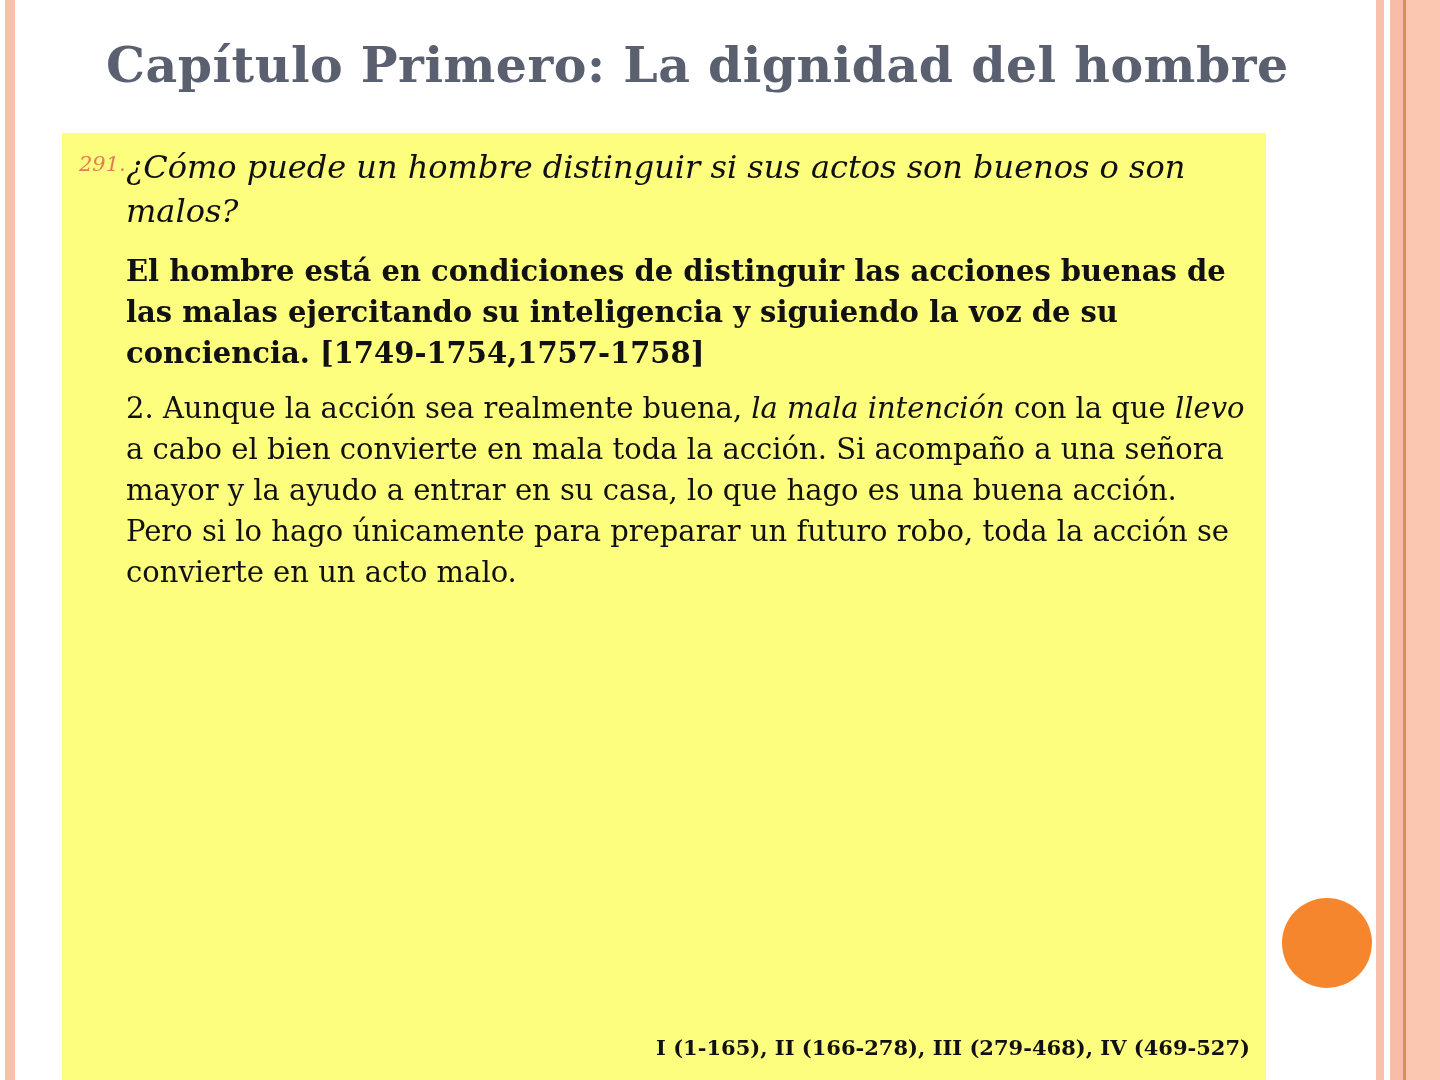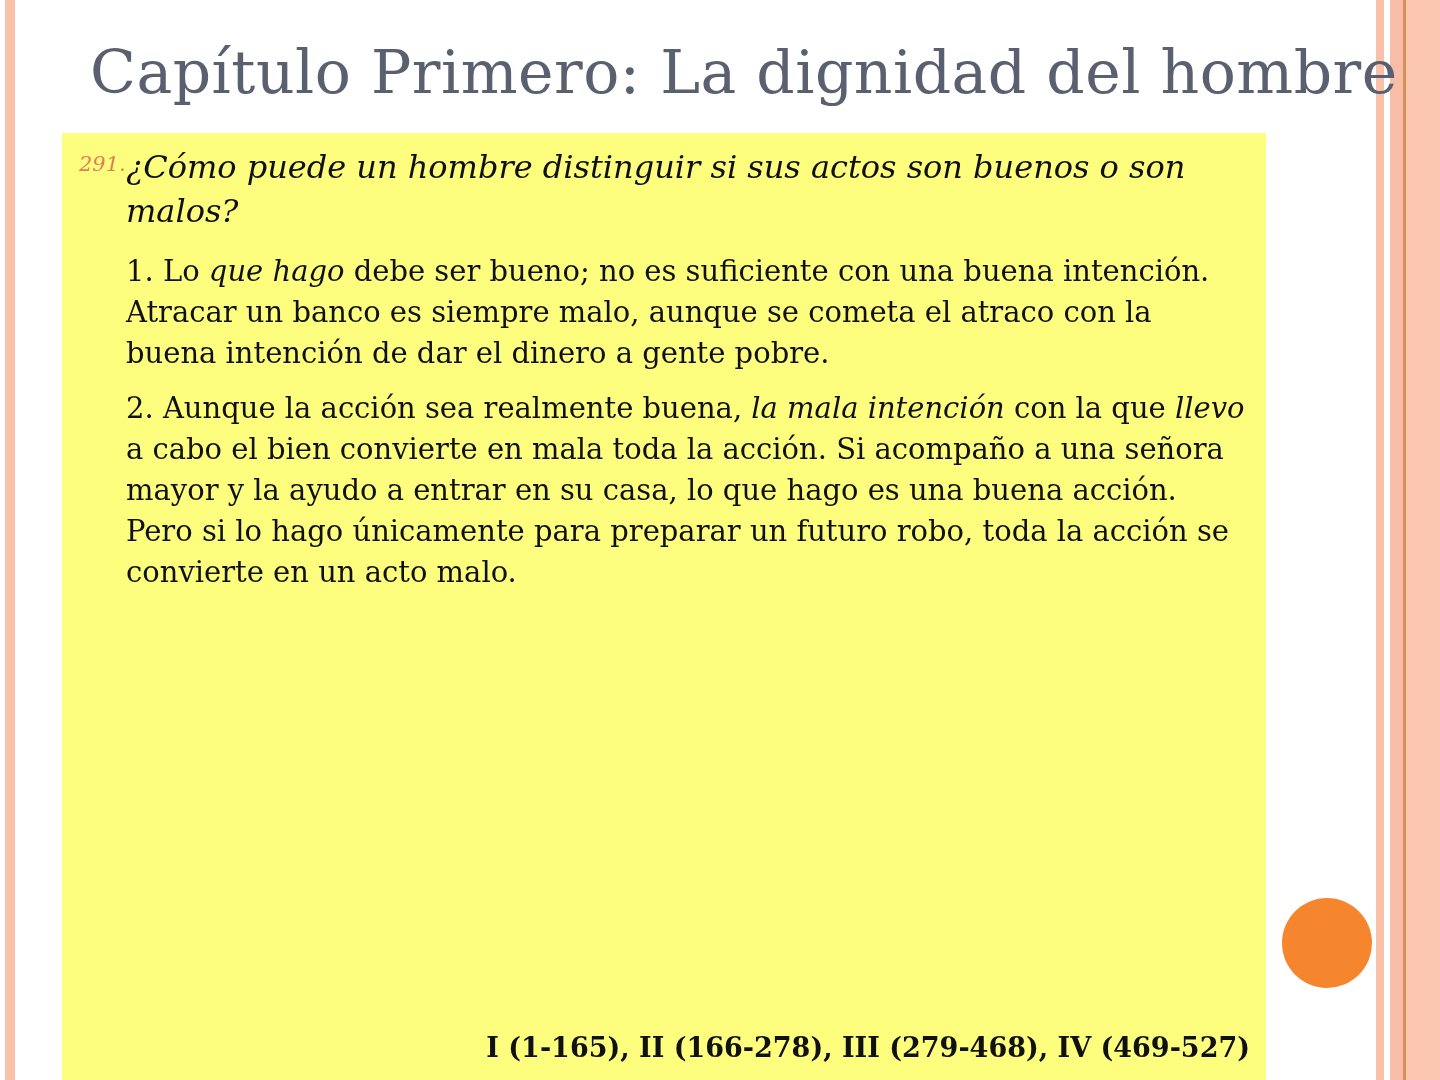--- a/index.html
+++ b/index.html
@@ -24,22 +24,22 @@
   .band-right {
     position: absolute; left: 1390px; top: 0; width: 50px; height: 1080px;
     background: linear-gradient(to right,
       var(--band-inner, #F8BDA7) 0px, var(--band-inner, #F8BDA7) 13px,
       var(--band-line, #D69158) 13px, var(--band-line, #D69158) 16px,
       var(--band-outer, #FBC7B1) 16px, var(--band-outer, #FBC7B1) 50px);
   }
 
   
   .title {
-    position: absolute; left: 90px; top: 36px;
-    font-size: 60px; line-height: 1.2; font-weight: normal;
+    position: absolute; left: 106px; top: 36px;
+    font-size: 49px; line-height: 1.2; font-weight: bold;
     letter-spacing: 0.5px;
     color: var(--title-color, #5A6070);
     margin: 0; white-space: nowrap;
   }
 
   
   .panel {
     position: absolute; left: 62px; top: 133px;
     width: 1204px; height: 1064px;
     background: var(--yellow-panel, #FDFD7E);
@@ -71,42 +71,42 @@
   
   .bubble {
     position: absolute; left: 1282px; top: 898px;
     width: 90px; height: 90px; border-radius: 50%;
     background: var(--circle, #F6862E);
   }
 
   
   .footer {
     position: absolute; right: 190px; top: 1030px;
-    font-size: 27px; line-height: 36px; font-weight: bold;
+    font-size: 21px; line-height: 36px; font-weight: bold;
     color: #111111; white-space: nowrap;
   }
 </style>
 </head>
 <body>
 
 <div class="slide">
 
   <div class="stripe-left"></div>
   <div class="stripe-right-thin"></div>
   <div class="band-right"></div>
 
   <h1 class="title">Capítulo Primero: La dignidad del hombre</h1>
 
   <div class="panel">
     <div class="question-row">
       <span class="question-number">291.</span>
       <span class="question-text">¿Cómo puede un hombre distinguir si sus actos son buenos o son malos?</span>
     </div>
     <div>
-        <p class="body-para"><span class="run-normal">1. Lo </span><span class="run-italic">que hago</span><span class="run-normal"> debe ser bueno; no es suficiente con una buena intención. Atracar un banco es siempre malo, aunque se cometa el atraco con la buena intención de dar el dinero a gente pobre.</span></p>
+        <p class="body-para"><span class="run-bold">El hombre está en condiciones de distinguir las acciones buenas de las malas ejercitando su inteligencia y siguiendo la voz de su conciencia. [1749-1754,1757-1758]</span></p>
         <p class="body-para"><span class="run-normal">2. Aunque la acción sea realmente buena, </span><span class="run-italic">la mala intención</span><span class="run-normal"> con la que </span><span class="run-italic">llevo</span><span class="run-normal"> a cabo el bien convierte en mala toda la acción. Si acompaño a una señora mayor y la ayudo a entrar en su casa, lo que hago es una buena acción. Pero si lo hago únicamente para preparar un futuro robo, toda la acción se convierte en un acto malo.</span></p>
       </div>
   </div>
 
   <div class="bubble"></div>
 
   <div class="footer">I (1-165), II (166-278), III (279-468), IV (469-527)</div>
 
 </div>
 

